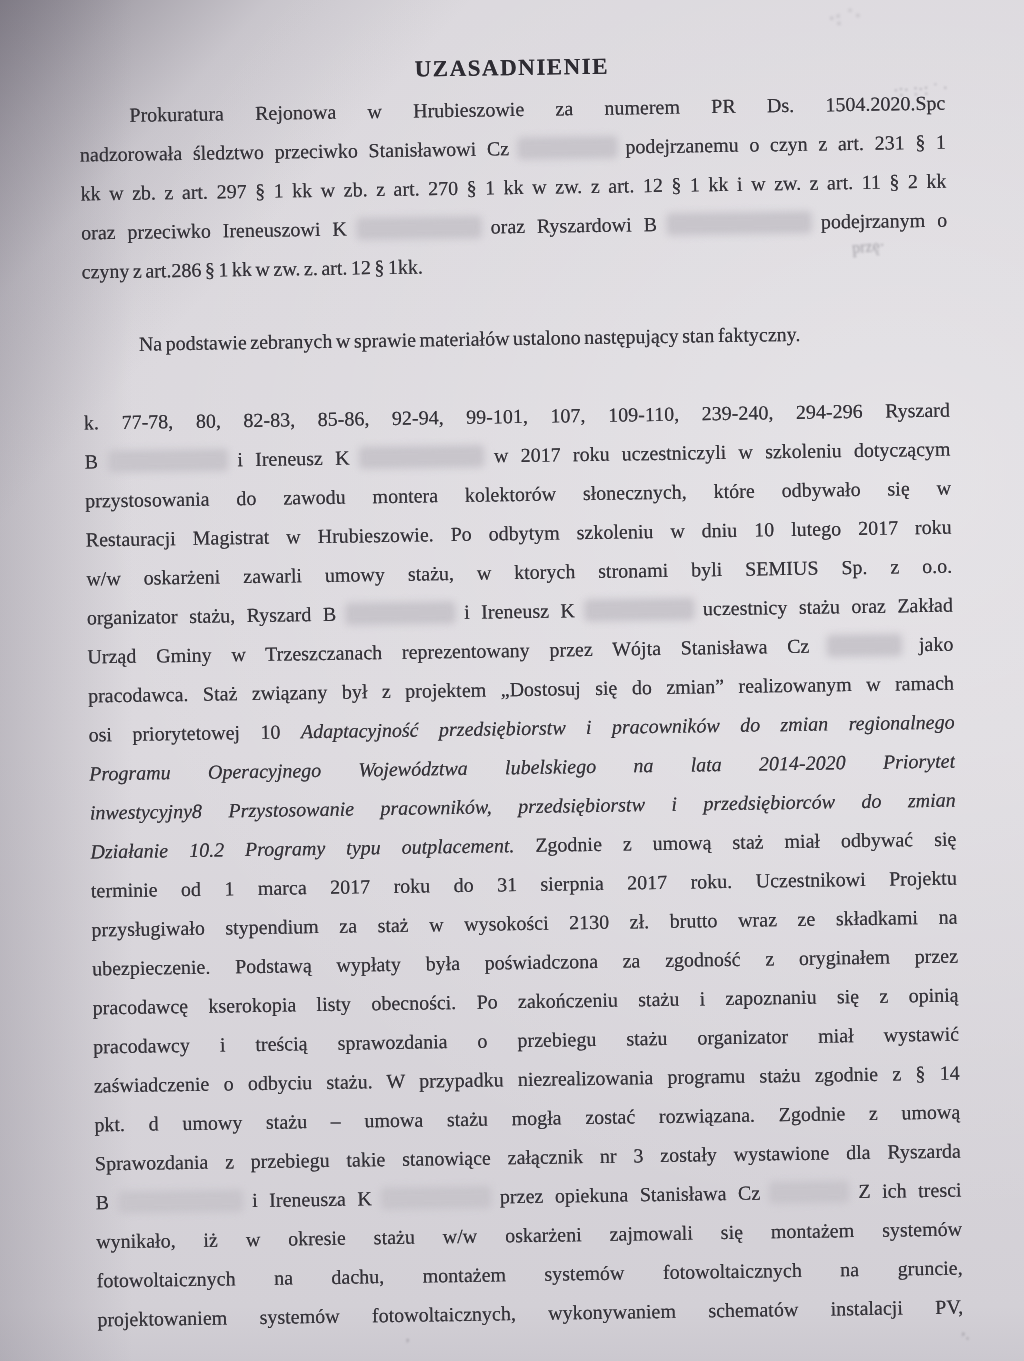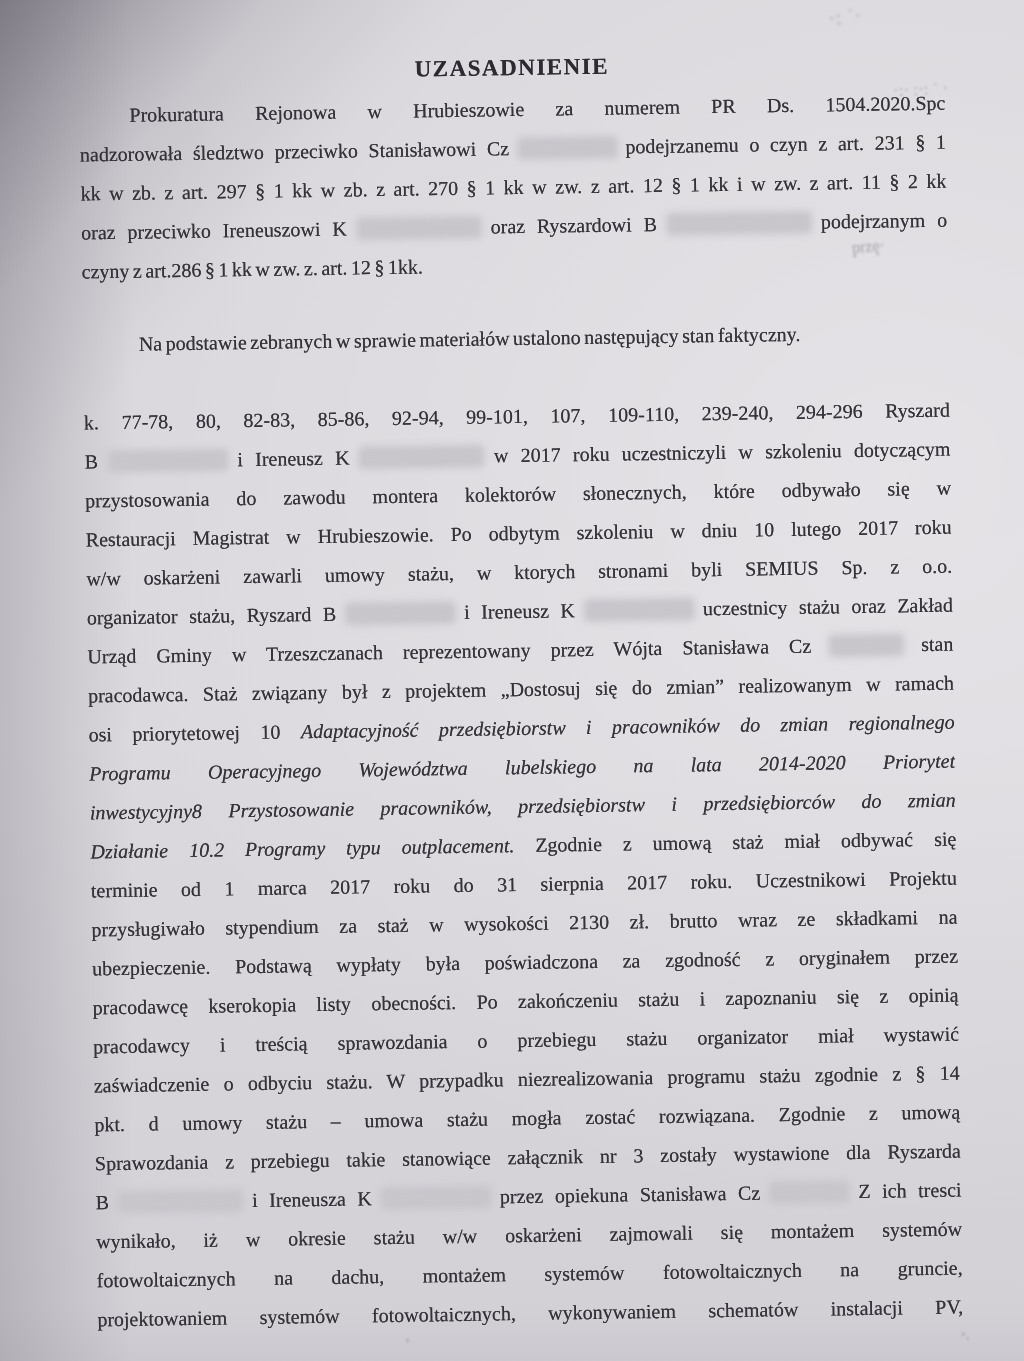--- a/index.html
+++ b/index.html
@@ -61,21 +61,21 @@
         <div class="line"><span>kk w zb. z art. 297 § 1 kk w zb. z art. 270 § 1 kk w zw. z art. 12 § 1 kk i w zw. z art. 11 § 2 kk</span></div>
         <div class="line"><span>oraz przeciwko Ireneuszowi K</span> <span class="redact" style="width: 120px;"></span> <span>oraz Ryszardowi B</span> <span class="redact" style="width: 140px;"></span> <span>podejrzanym o</span></div>
         <div class="line noj"><span>czyny z art.286 § 1 kk w zw. z. art. 12 § 1kk.</span></div>
         <div class="line noj" style="margin-top: 34px; text-indent: 56px;"><span>Na podstawie zebranych w sprawie materiałów ustalono następujący stan faktyczny.</span></div>
         <div class="line" style="margin-top: 39px;"><span>k. 77-78, 80, 82-83, 85-86, 92-94, 99-101, 107, 109-110, 239-240, 294-296 Ryszard</span></div>
         <div class="line"><span>B</span> <span class="redact" style="width: 115px;"></span> <span>i Ireneusz K</span> <span class="redact" style="width: 120px;"></span> <span>w 2017 roku uczestniczyli w szkoleniu dotyczącym</span></div>
         <div class="line"><span>przystosowania do zawodu montera kolektorów słonecznych, które odbywało się w</span></div>
         <div class="line"><span>Restauracji Magistrat w Hrubieszowie. Po odbytym szkoleniu w dniu 10 lutego 2017 roku</span></div>
         <div class="line"><span>w/w oskarżeni zawarli umowy stażu, w ktorych stronami byli SEMIUS Sp. z o.o.</span></div>
         <div class="line"><span>organizator stażu, Ryszard B</span> <span class="redact" style="width: 105px;"></span> <span>i Ireneusz K</span> <span class="redact" style="width: 105px;"></span> <span>uczestnicy stażu oraz Zakład</span></div>
-        <div class="line"><span>Urząd Gminy w Trzeszczanach reprezentowany przez Wójta Stanisława Cz</span> <span class="redact" style="width: 70px;"></span> <span>stan</span></div>
+        <div class="line"><span>Urząd Gminy w Trzeszczanach reprezentowany przez Wójta Stanisława Cz</span> <span class="redact" style="width: 70px;"></span> <span>jako</span></div>
         <div class="line"><span>pracodawca. Staż związany był z projektem „Dostosuj się do zmian” realizowanym w ramach</span></div>
         <div class="line"><span>osi priorytetowej 10</span> <span class="it">Adaptacyjność przedsiębiorstw i pracowników do zmian regionalnego</span></div>
         <div class="line"><span class="it">Programu Operacyjnego Województwa lubelskiego na lata 2014-2020 Priorytet</span></div>
         <div class="line"><span class="it">inwestycyjny8 Przystosowanie pracowników, przedsiębiorstw i przedsiębiorców do zmian</span></div>
         <div class="line"><span class="it">Działanie 10.2 Programy typu outplacement.</span> <span>Zgodnie z umową staż miał odbywać się</span></div>
         <div class="line"><span>terminie od 1 marca 2017 roku do 31 sierpnia 2017 roku. Uczestnikowi Projektu</span></div>
         <div class="line"><span>przysługiwało stypendium za staż w wysokości 2130 zł. brutto wraz ze składkami na</span></div>
         <div class="line"><span>ubezpieczenie. Podstawą wypłaty była poświadczona za zgodność z oryginałem przez</span></div>
         <div class="line"><span>pracodawcę kserokopia listy obecności. Po zakończeniu stażu i zapoznaniu się z opinią</span></div>
         <div class="line"><span>pracodawcy i treścią sprawozdania o przebiegu stażu organizator miał wystawić</span></div>

